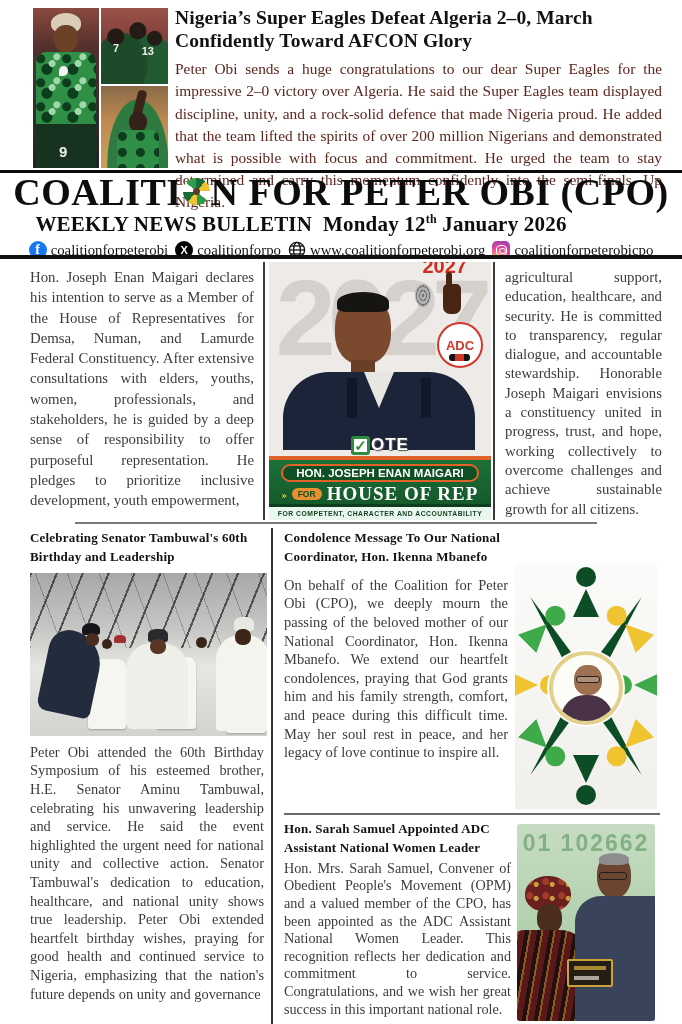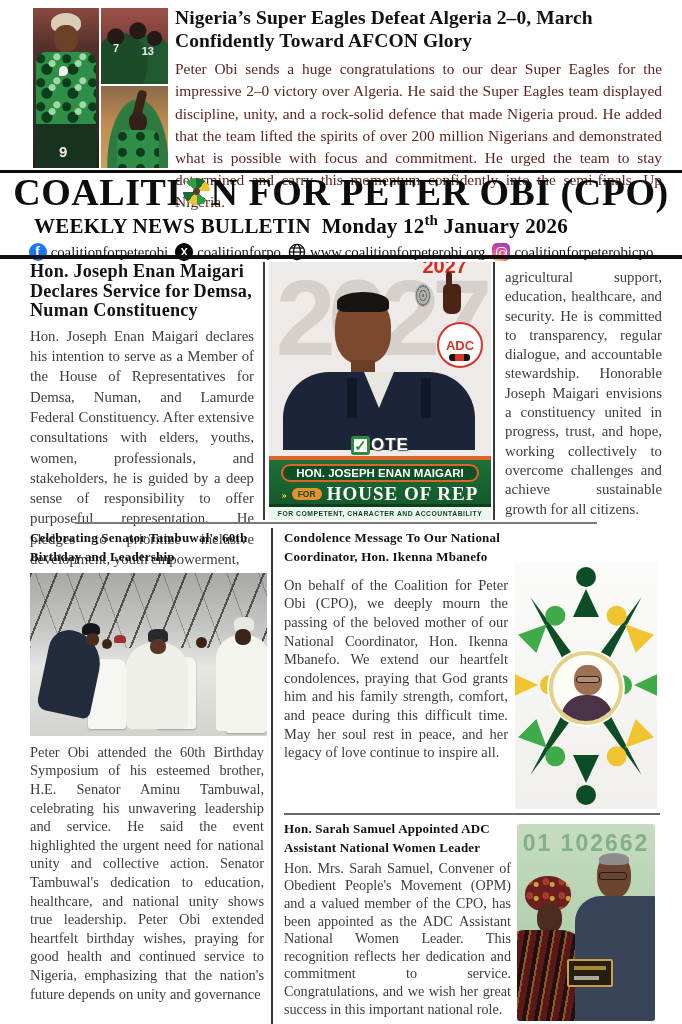--- a/index.html
+++ b/index.html
@@ -58,21 +58,21 @@
   .rule-mid { position:absolute; top:522px; left:75px; width:522px; height:2px; background:#7a7a7a; }
 
   
   .masthead { position:absolute; top:172px; left:0; width:682px; text-align:center; }
   .mast-title { font-size:38px; font-weight:bold; line-height:40px; white-space:nowrap; letter-spacing:.5px; color:#0d0d0d; }
   .mast-logo { display:inline-block; width:27px; height:27px; border-radius:50%; vertical-align:baseline; position:relative; margin:0 1px;
     background:
       radial-gradient(circle at 50% 50%, #5a3a28 0 3px, transparent 4px),
       conic-gradient(#1b6b35 0 40deg, #f0c330 40deg 90deg, #ffffff 90deg 130deg, #2f9e4a 130deg 180deg, #f0c330 180deg 220deg, #1b6b35 220deg 270deg, #ffffff 270deg 310deg, #2f9e4a 310deg 360deg); }
   .mast-sub { margin-top:0px; font-size:21px; font-weight:bold; letter-spacing:.2px; transform:translateX(-40px); color:#0d0d0d; }
-  .mast-sub sup { font-size:15px; }
+  .mast-sub sup { font-size:12px; }
   .social-row { margin-top:4px; display:flex; justify-content:center; align-items:center; gap:7px; font-size:14.8px; color:#141414; }
   .social-item { display:flex; align-items:center; gap:4px; cursor:pointer; }
   .sicon { width:18px; height:18px; display:inline-flex; align-items:center; justify-content:center; flex:none; }
   .ic-fb { border-radius:50%; background:#1877f2; color:#fff; font-family:"Liberation Serif",serif; font-weight:bold; font-size:14px; }
   .ic-x { border-radius:50%; background:#000; color:#fff; font-family:"Liberation Sans",sans-serif; font-weight:bold; font-size:11px; }
   .ic-ig { border-radius:5px; background:radial-gradient(circle at 28% 110%, #fdc468 8%, #df4996 55%, #8a3ab9 100%); position:relative; }
   .ic-ig::before { content:""; position:absolute; inset:3.5px; border:1.6px solid #fff; border-radius:4px; }
   .ic-ig::after { content:""; position:absolute; left:6.6px; top:6.6px; width:4.8px; height:4.8px; border:1.5px solid #fff; border-radius:50%; }
 
   
@@ -266,21 +266,20 @@
         <span class="sicon ic-ig"></span>
         <span>coalitionforpeterobicpo</span>
       </span>
     </div>
   </div>
 
   <div class="rule-black-2"></div>
 
   <div class="art1">
     <div class="a1-left">
-      <h2>Hon. Joseph Enan Maigari Declares Service for Demsa, Numan Constituency</h2>
       <p>Hon. Joseph Enan Maigari declares his intention to serve as a Member of the House of Representatives for Demsa, Numan, and Lamurde Federal Constituency. After extensive consultations with elders, youths, women, professionals, and stakeholders, he is guided by a deep sense of responsibility to offer purposeful representation. He pledges to prioritize inclusive development, youth empowerment,</p>
     </div>
     <div class="vrule"></div>
 
     <div class="poster">
       <div class="wm2027">2027</div>
       <div class="red-year">2027</div>
       <div class="thumbprint"></div>
       <div class="hand"></div>
       <div class="adc-badge">ADC</div>

